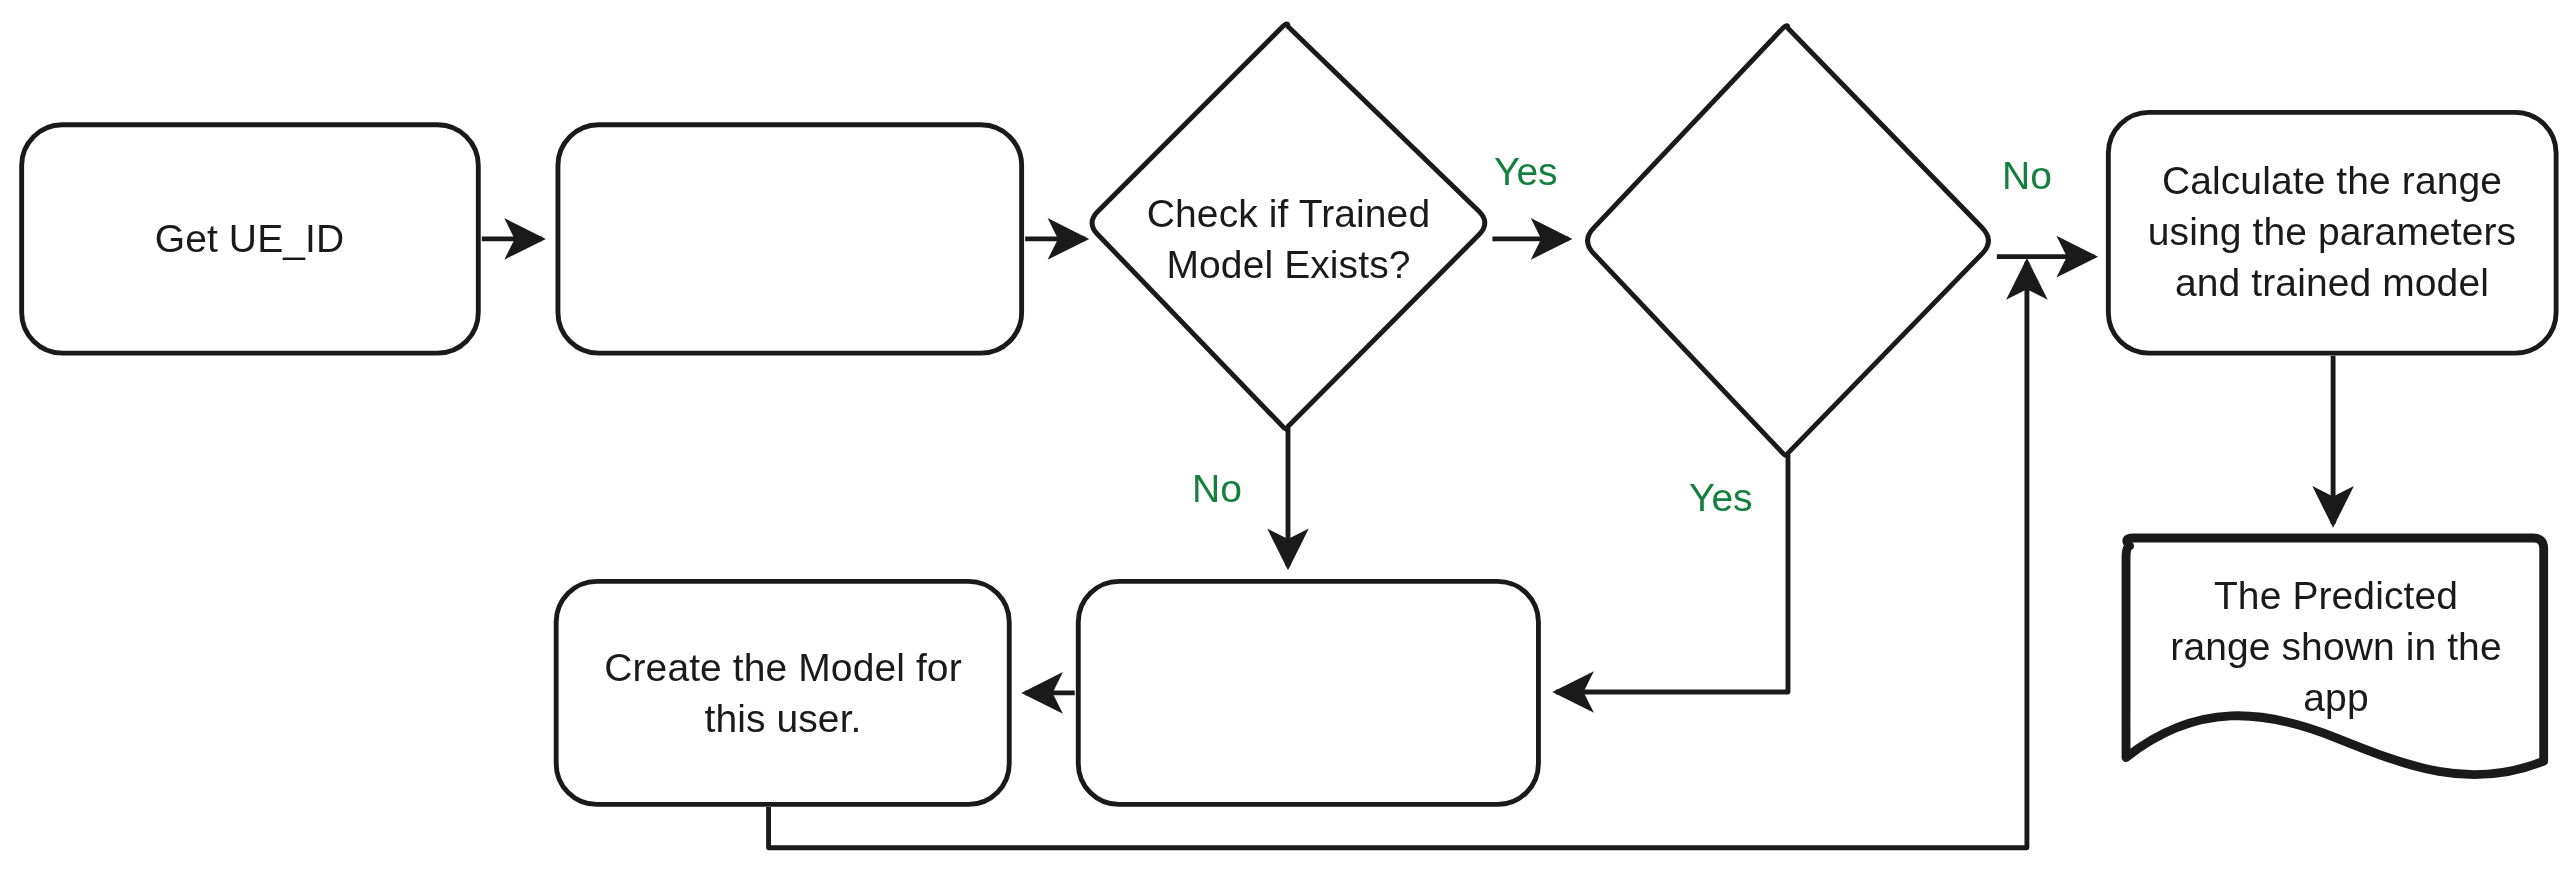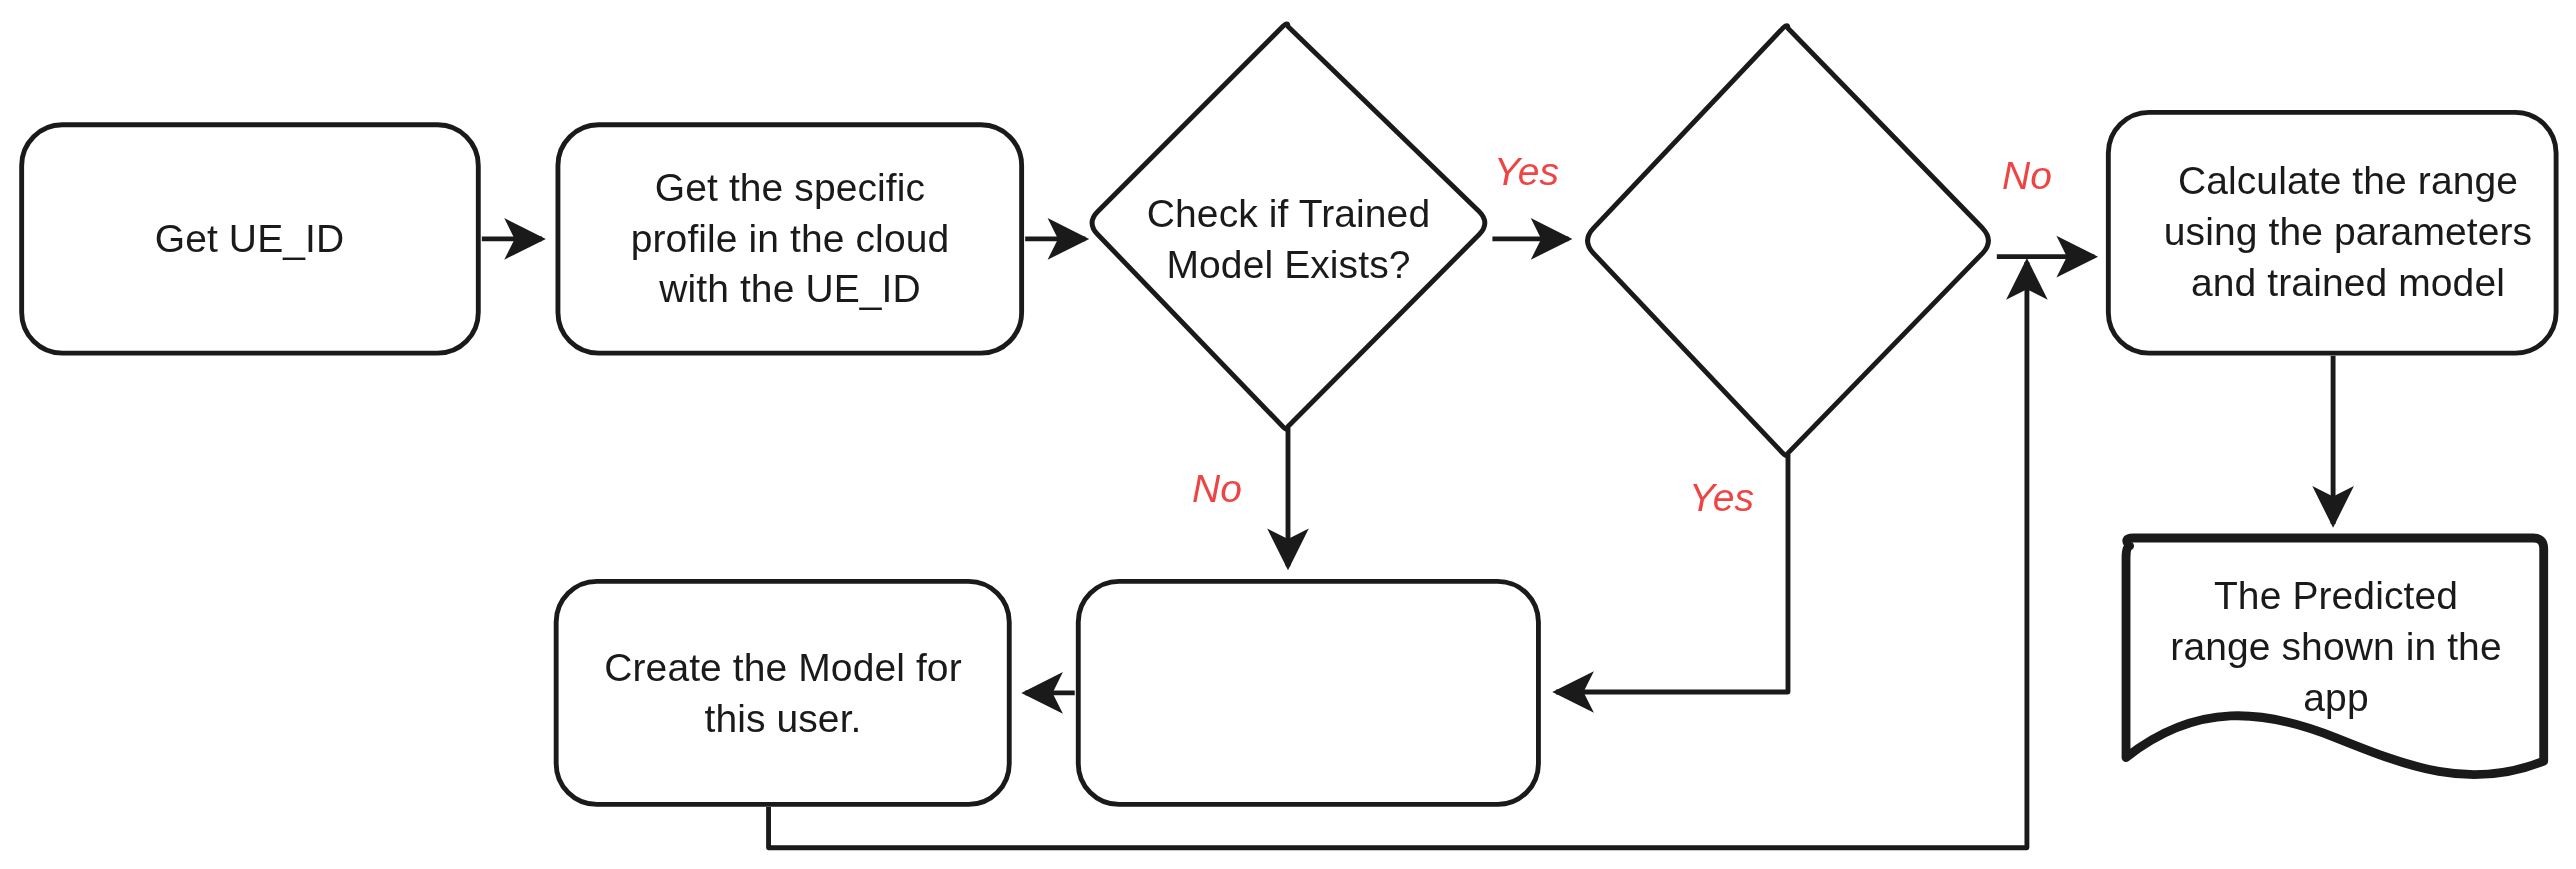--- a/index.html
+++ b/index.html
@@ -15,26 +15,25 @@
     text-align:center;
     color:#1a1a1a;
     font-size:39px;
     line-height:1.30;
     letter-spacing:0.1px;
     white-space:pre-line;
     pointer-events:none;
   }
   .edge-label{
     position:absolute;
-    color:#ef4444;
+    color:#15803d;
     font-size:39px;
     line-height:1;
     white-space:nowrap;
     pointer-events:none;
-    font-style:italic;
   }
 </style>
 </head>
 <body>
 
 <div id="stage">
 
   <svg viewBox="0 0 2910 982" xmlns="http://www.w3.org/2000/svg" aria-hidden="true">
     <defs>
       <marker id="arrow" viewBox="0 0 12 12" refX="10.4" refY="6" markerWidth="9.5" markerHeight="9.5" orient="auto-start-reverse" markerUnits="strokeWidth">
@@ -92,29 +91,26 @@
 
       <path d="M2636 402 L2636 592" marker-end="url(#arrow)"></path>
 
       <path d="M868 912 L868 958 L2290 958 L2290 296" marker-end="url(#arrow)"></path>
 
     </g>
   </svg>
 
   <div class="node-text" style="left:21px; top:125px; width:457px; height:228px;text-align:right;">Get UE_ID</div>
 
-  <div class="node-text" style="left:567px; top:125px; width:446px; height:228px;">Get the specific
-profile in the cloud
-with the UE_ID</div>
 
   <div class="node-text" style="left:1082px; top:142px; width:413px; height:195px;">Check if Trained
 Model Exists?</div>
 
 
-  <div class="node-text" style="left:2110px; top:112px; width:444px; height:241px;padding-left:16px;">Calculate the range
+  <div class="node-text" style="left:2110px; top:112px; width:444px; height:241px;">Calculate the range
 using the parameters
 and trained model</div>
 
   <div class="node-text" style="left:558px; top:582px; width:450px; height:223px;">Create the Model for
 this user.</div>
 
   <div class="node-text" style="left:2128px; top:552px; width:416px; height:191px;">The Predicted
 range shown in the
 app</div>
 

